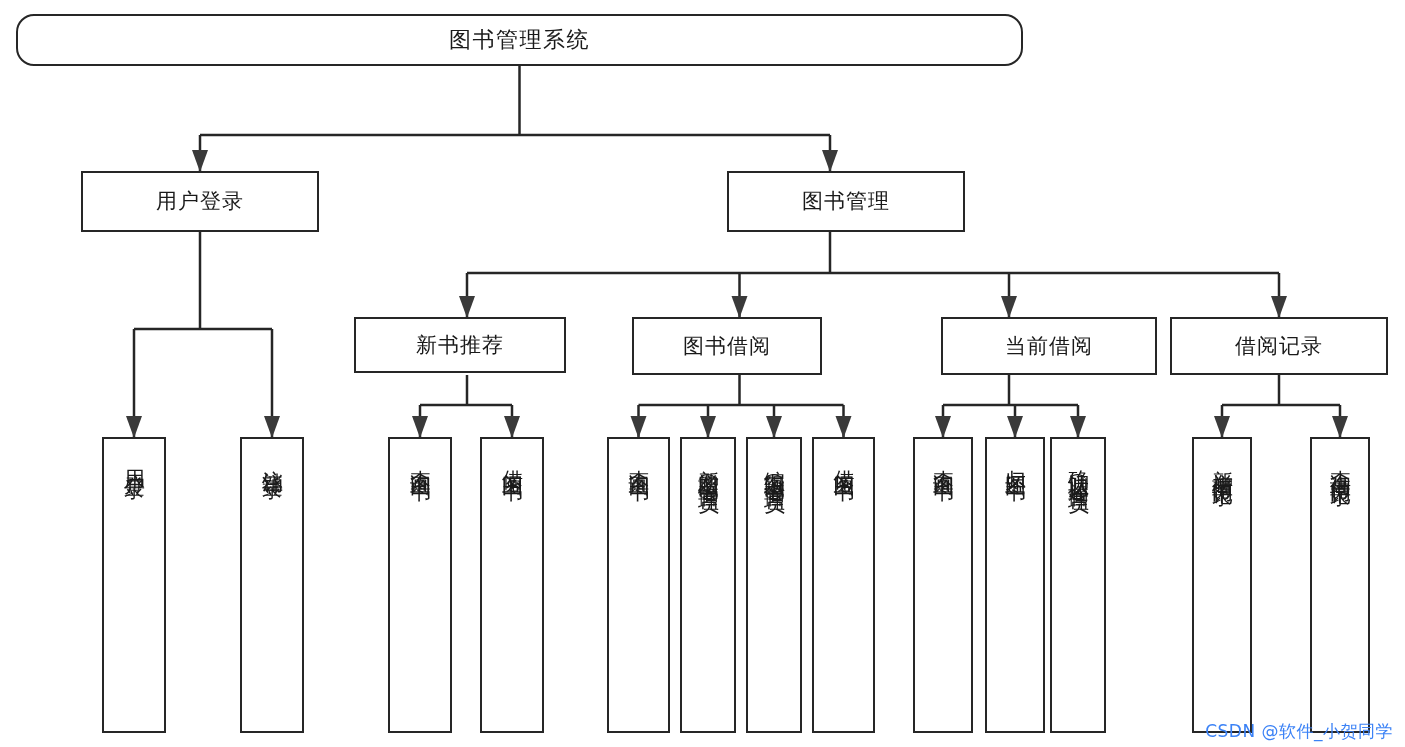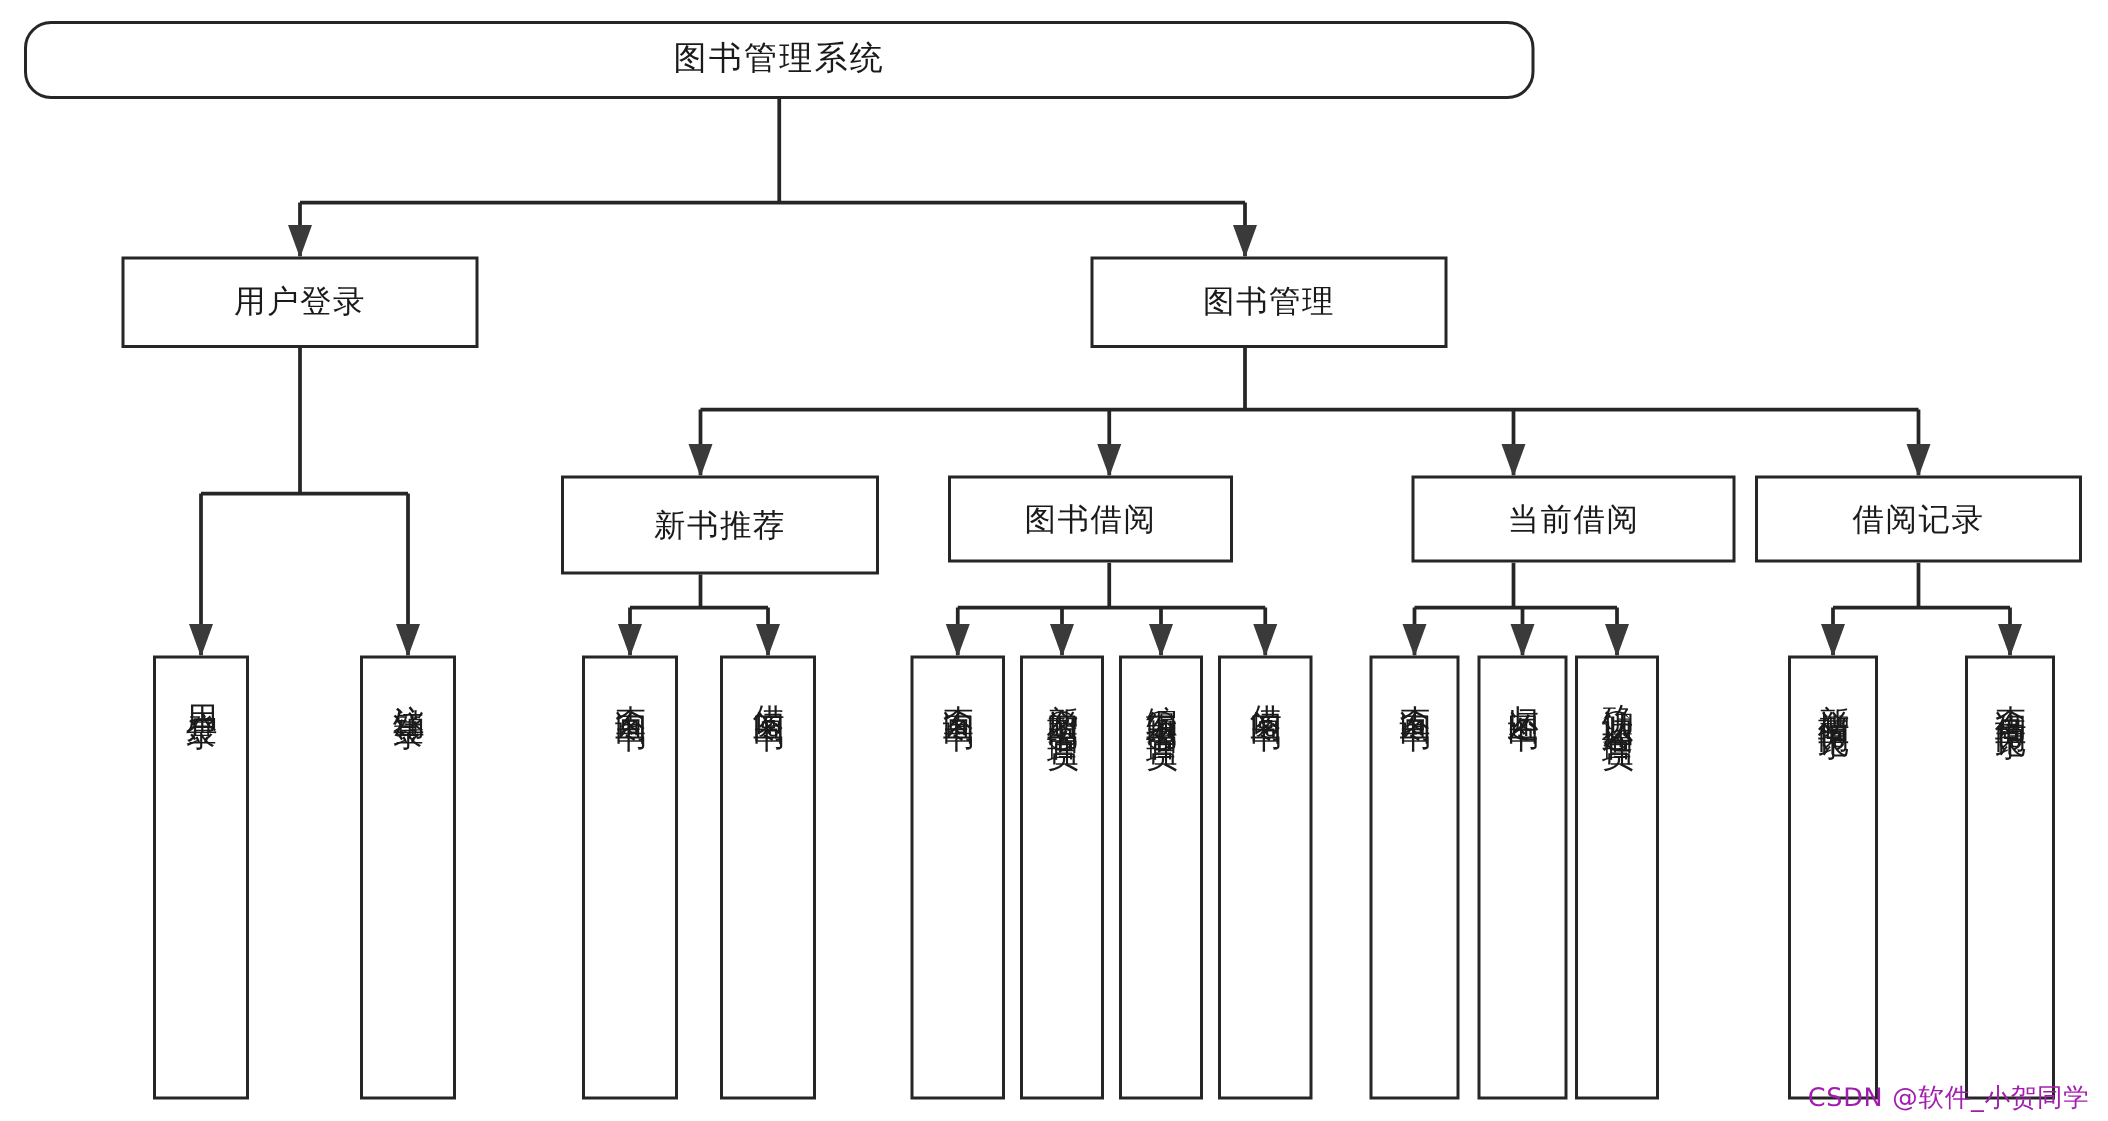--- a/index.html
+++ b/index.html
@@ -77,21 +77,21 @@
   #connectors polygon {
     fill: #3a3a3a;
     stroke: none;
   }
   
   #watermark {
     position: absolute;
     right: 12px;
     bottom: 4px;
     font-size: 17px;
-    color: #a21caf;
+    color: #3b82f6;
     letter-spacing: 0.5px;
     white-space: nowrap;
     font-family: "DejaVu Sans", "Liberation Sans", sans-serif;
   }
 </style>
 </head>
 <body>
 
 <div id="diagram-canvas">
 
@@ -153,21 +153,21 @@
   <div id="node-layer">
       <div class="node horiz root" style="left: 16px; top: 14px; width: 1007px; height: 52px; border-radius: 18px;">
         <span class="node-label">图书管理系统</span>
       </div>
       <div class="node horiz" style="left: 81px; top: 171px; width: 238px; height: 61px;">
         <span class="node-label">用户登录</span>
       </div>
       <div class="node horiz" style="left: 711px; top: 171px; width: 238px; height: 61px; margin-left: 16px;">
         <span class="node-label">图书管理</span>
       </div>
-      <div class="node horiz" style="left: 374px; top: 317px; width: 212px; height: 66px; align-items: center;">
+      <div class="node horiz" style="left: 354px; top: 317px; width: 212px; height: 56px; align-items: center;">
         <span class="node-label">新书推荐</span>
       </div>
       <div class="node horiz" style="left: 632px; top: 317px; width: 190px; height: 58px;">
         <span class="node-label">图书借阅</span>
       </div>
       <div class="node horiz" style="left: 901px; top: 317px; width: 216px; height: 58px; margin-left: 40px;">
         <span class="node-label">当前借阅</span>
       </div>
       <div class="node horiz" style="left: 1170px; top: 317px; width: 218px; height: 58px;">
         <span class="node-label">借阅记录</span>

